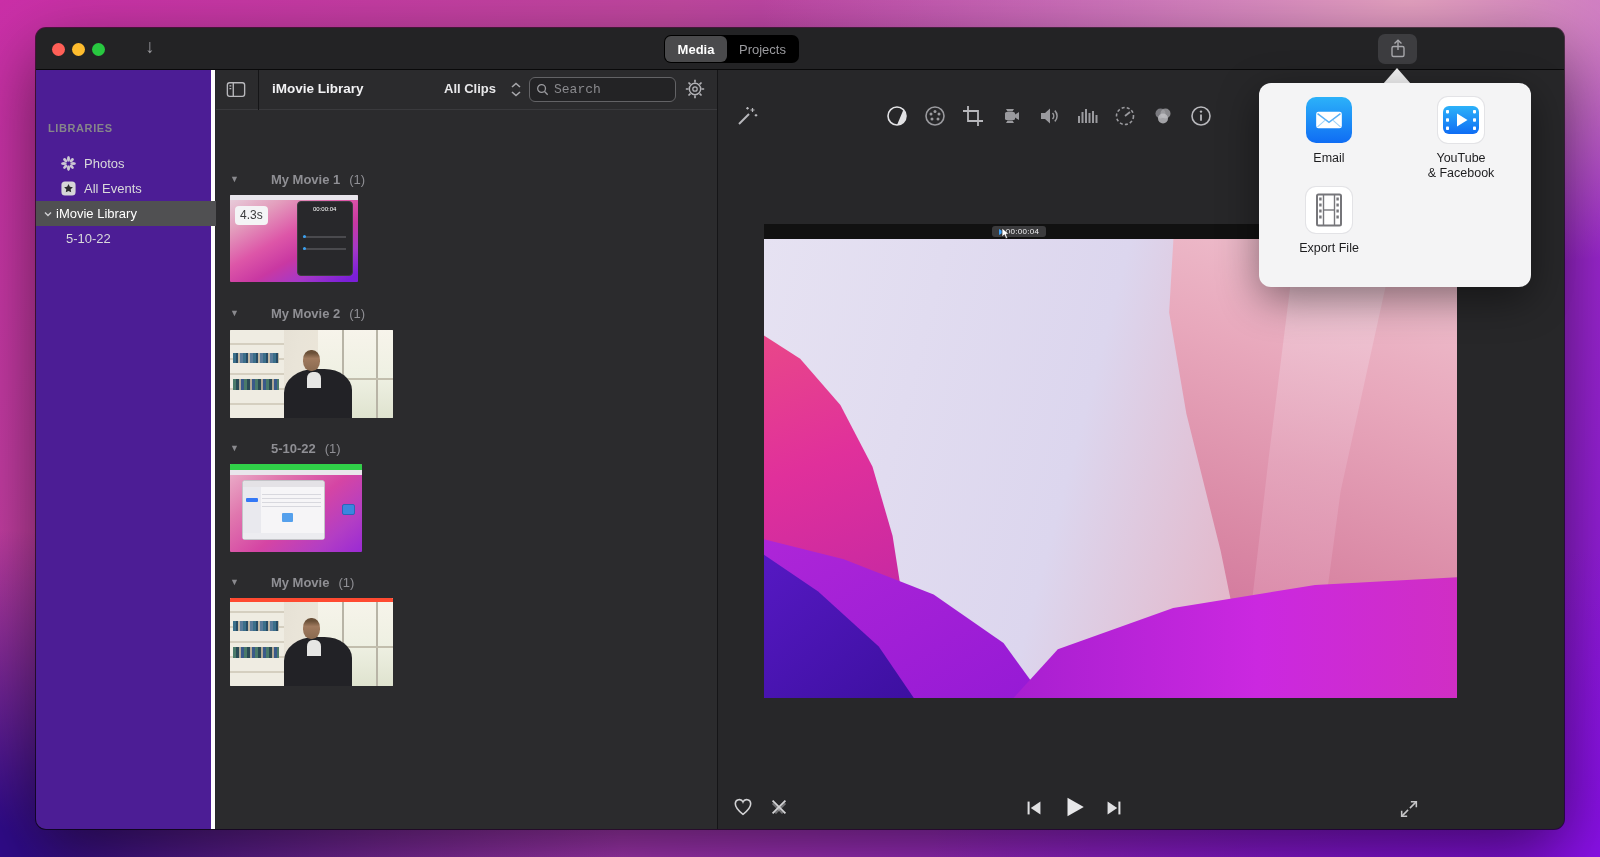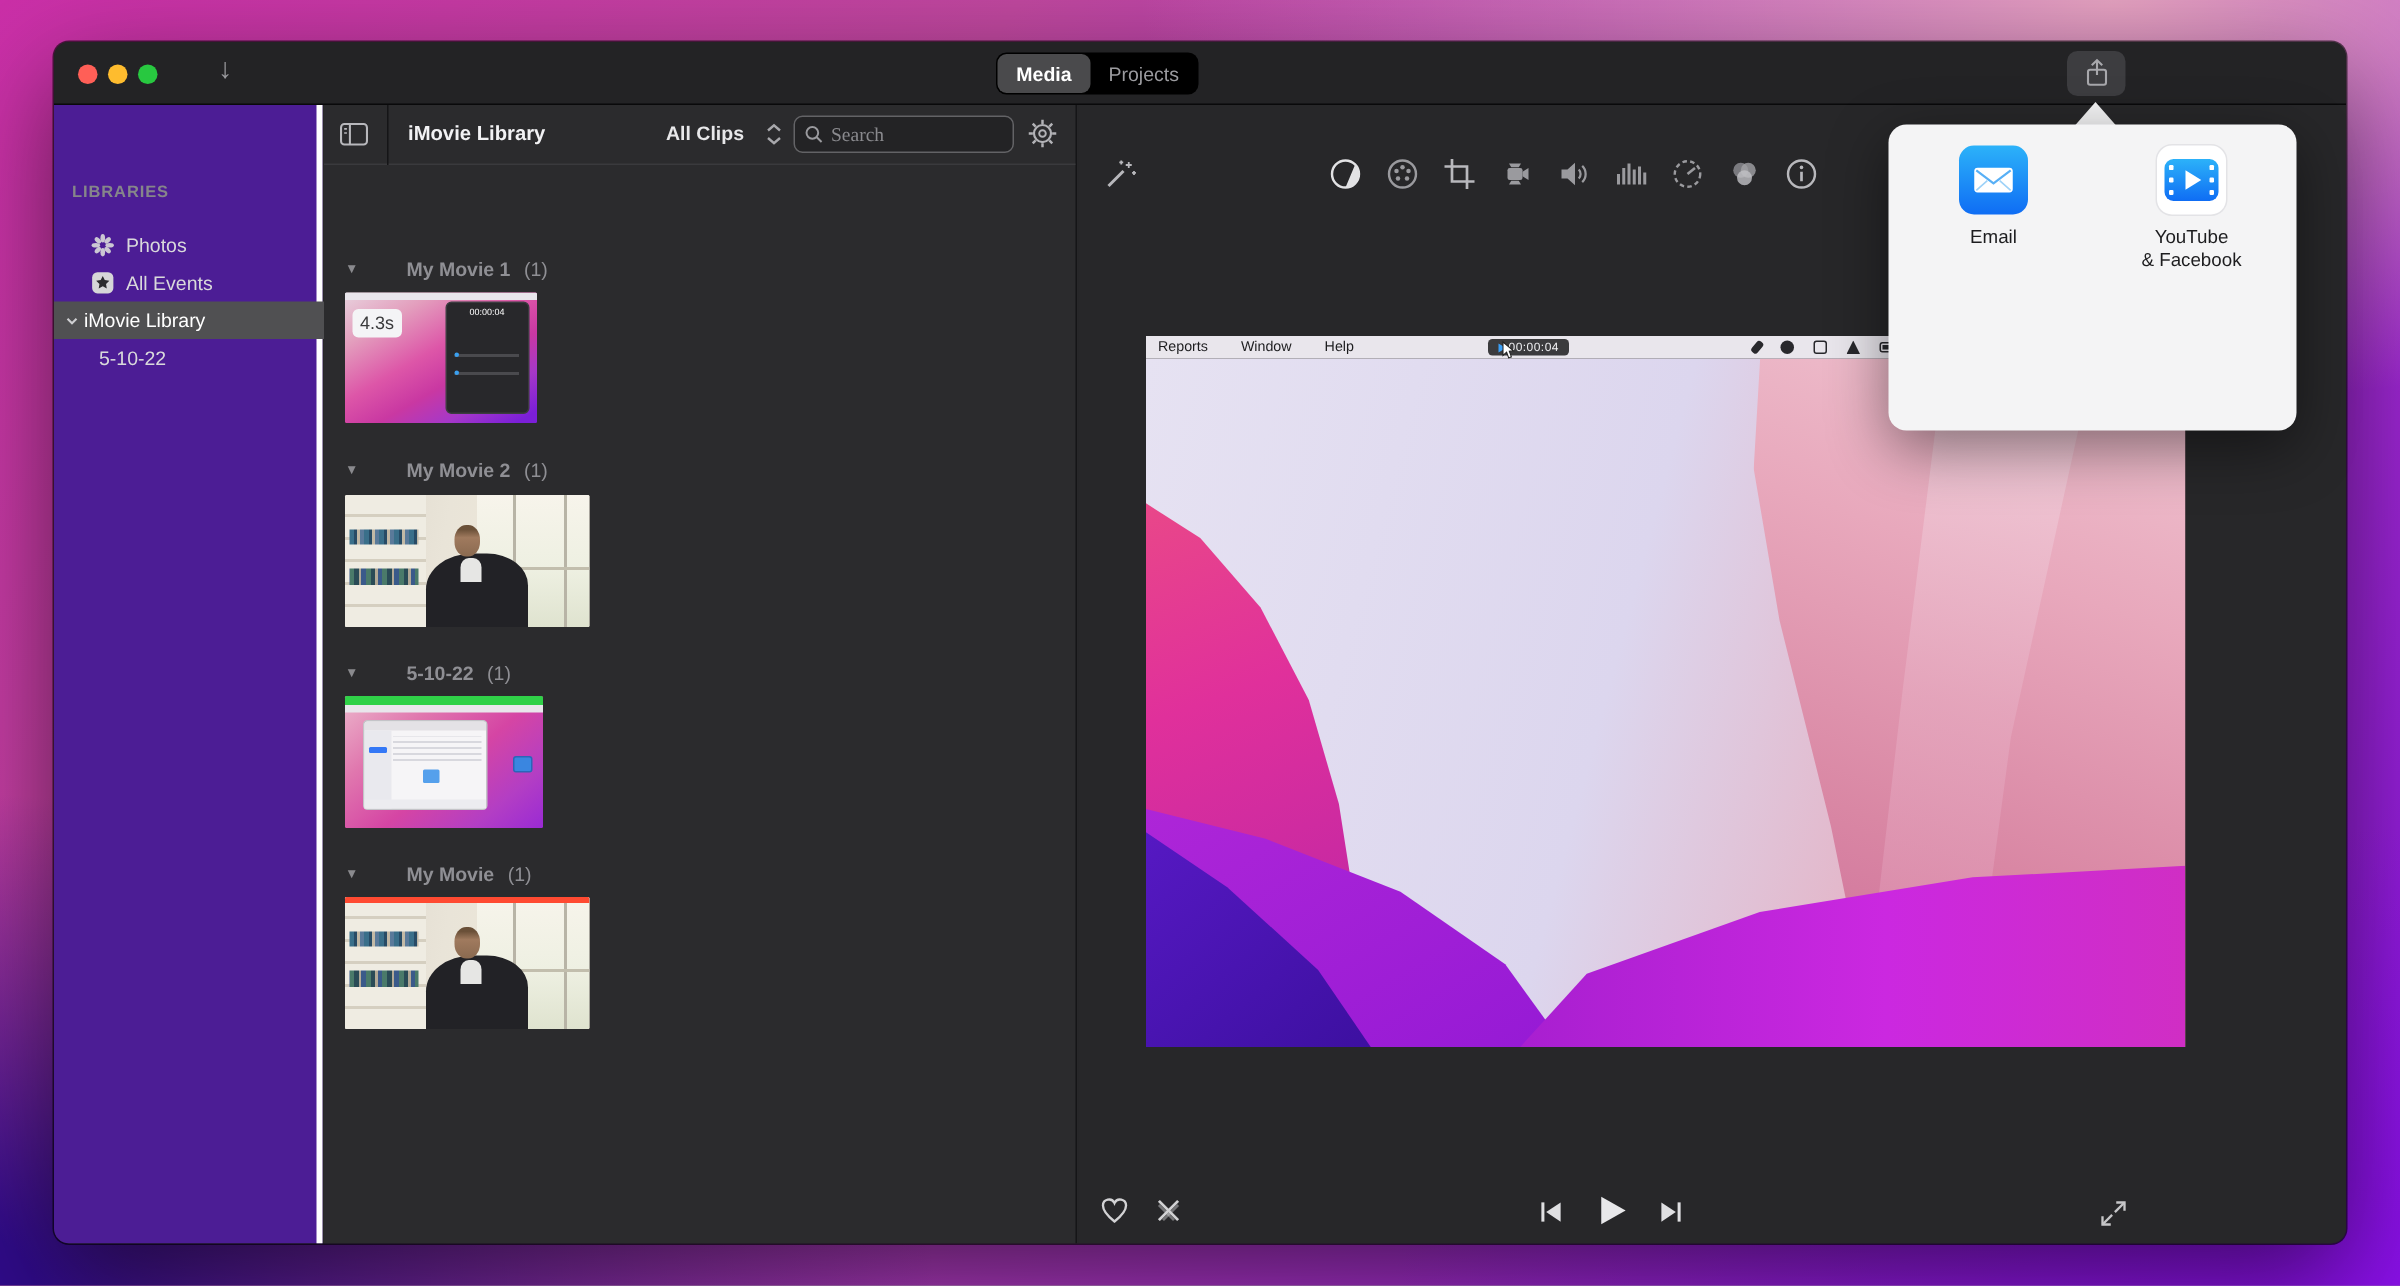--- a/index.html
+++ b/index.html
@@ -75,21 +75,21 @@
   .filter { position:absolute; left:228px; top:11px; font-size:13px; font-weight:600; color:#e8e8ea; }
   .filter-chevrons { position:absolute; left:293px; top:11px; width:14px; height:17px; }
   .search-box {
     position:absolute; left:313px; top:7px; width:147px; height:25px;
     background:#232325; border:1px solid #636366; border-radius:6px;
     display:flex; align-items:center; padding:0 6px;
   }
   .search-box svg { flex:0 0 auto; margin-right:5px; }
   .search-box input {
     background:transparent; border:none; outline:none; width:100%;
-    font-size:13px; color:#e8e8ea; font-family:Liberation Serif, serif;
+    font-size:13px; color:#e8e8ea; font-family:Liberation Mono, monospace;
   }
   .search-box input::placeholder { color:#8a8a8e; }
   .gear-btn { position:absolute; left:468px; top:8px; width:22px; height:22px; }
 
   .media-content { position:absolute; left:0; top:40px; width:100%; height:719px; }
   .sec-header { position:absolute; left:14px; height:18px; display:flex; align-items:center; }
   .sec-tri { font-size:9px; color:#8a8a8e; margin-right:9px; }
   .sec-name { font-size:13px; font-weight:700; color:#8f8f94;padding-left:23px; }
   .sec-count { font-size:13px; color:#8f8f94; margin-left:9px; }
   .thumb { position:absolute; left:14px; border-radius:1px; overflow:hidden; }
@@ -461,36 +461,20 @@
         <circle cx="12" cy="14.5" r="5" fill="#c2c2c6" opacity=".8"></circle>
       </svg>
       <svg class="tool" viewBox="0 0 24 24">
         <circle cx="12" cy="12" r="9" fill="none" stroke="#b8b8bc" stroke-width="1.6"></circle>
         <circle cx="12" cy="7.6" r="1.2" fill="#b8b8bc"></circle>
         <line x1="12" y1="10.5" x2="12" y2="16.8" stroke="#b8b8bc" stroke-width="1.8"></line>
       </svg>
     </div>
 
     <div class="video-frame">
-      <div class="prev-menubar">
-        <span class="prev-menu">Reports</span>
-        <span class="prev-menu">Window</span>
-        <span class="prev-menu">Help</span>
-        <div class="status-icons">
-          <div class="s-ico" style="width:5px;border-radius:2px;transform:rotate(40deg);"></div>
-          <div class="s-ico round"></div>
-          <div class="s-ico outline round"></div>
-          <div class="s-ico" style="clip-path:polygon(50% 0,100% 100%,0 100%);"></div>
-          <div class="s-ico batt"></div>
-          <div class="s-ico" style="width:4px;border-radius:2px;"></div>
-          <div class="s-ico outline"></div>
-          <div class="s-ico" style="width:5px;clip-path:polygon(0 25%,100% 0,100% 100%,0 75%);"></div>
-          <div class="s-ico outline round"></div>
-        </div>
-      </div>
       <div class="timer-pill">
         <span class="pp"></span>
         <span class="tt">00:00:04</span>
       </div>
       <svg class="rec-cursor" width="9" height="13" viewBox="0 0 9 13">
         <path d="M1 1 L1 10 L3.4 7.8 L4.8 11.6 L6.6 10.9 L5.2 7.2 L8 6.9 Z" fill="#fff" stroke="#222" stroke-width=".7"></path>
       </svg>
       <div class="wp">
         <div class="wp-ridge"></div>
         <div class="wp-ridge2"></div>
@@ -567,13 +551,34 @@
             <rect x="31" y="21.6" width="3" height="3.4" rx=".8"></rect>
           <polygon points="15,8.5 25.5,15 15,21.5"></polygon>
         </g>
       </svg>
     </div>
     <div class="share-label">YouTube
 &amp; Facebook</div>
   </div>
 
 
+  <div class="share-item">
+    <div class="tile tile-white">
+      <svg width="28" height="34" viewBox="0 0 28 34">
+        <rect x="2" y="1.5" width="24" height="31" rx="1.5" fill="none" stroke="#76767a" stroke-width="2"></rect>
+        <line x1="8.5" y1="1.5" x2="8.5" y2="32.5" stroke="#76767a" stroke-width="1.4"></line>
+        <line x1="19.5" y1="1.5" x2="19.5" y2="32.5" stroke="#76767a" stroke-width="1.4"></line>
+        <line x1="8.5" y1="17" x2="19.5" y2="17" stroke="#76767a" stroke-width="1.4"></line>
+        <g fill="#76767a">
+          <rect x="4.2" y="4.5" width="2.4" height="3"></rect>
+            <rect x="4.2" y="10.5" width="2.4" height="3"></rect>
+          <rect x="4.2" y="16.5" width="2.4" height="3"></rect>
+            <rect x="4.2" y="22.5" width="2.4" height="3"></rect>
+          <rect x="21.4" y="4.5" width="2.4" height="3"></rect>
+            <rect x="21.4" y="10.5" width="2.4" height="3"></rect>
+          <rect x="21.4" y="16.5" width="2.4" height="3"></rect>
+            <rect x="21.4" y="22.5" width="2.4" height="3"></rect>
+        </g>
+      </svg>
+    </div>
+    <div class="share-label">Export File</div>
+  </div>
 </div>
 
 </body></html>

